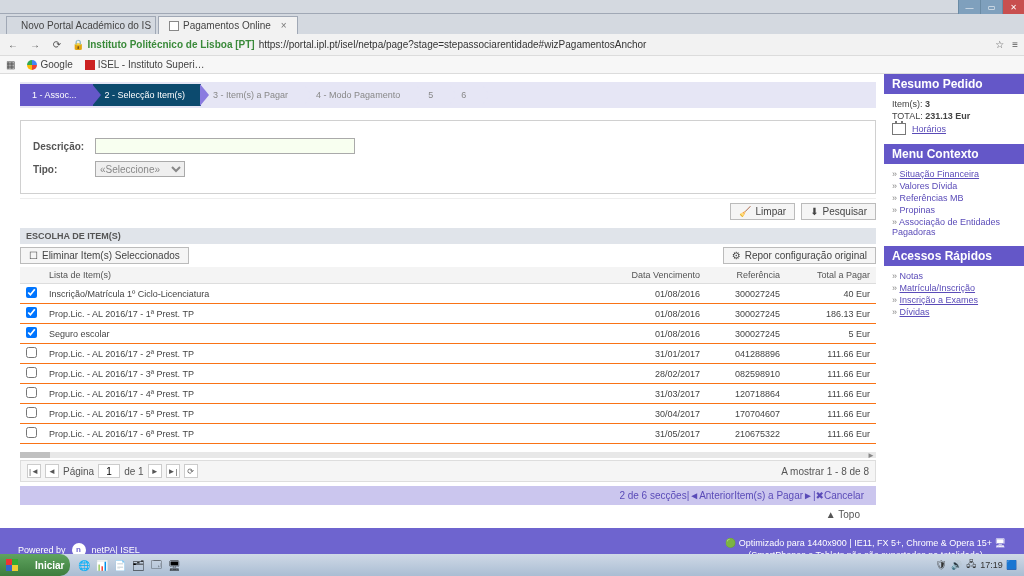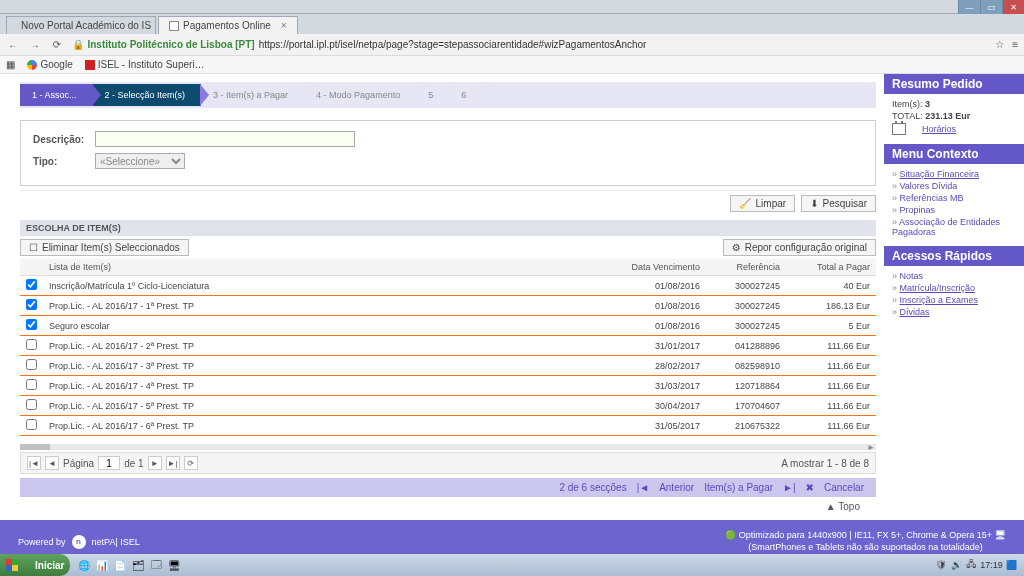--- a/index.html
+++ b/index.html
@@ -42,21 +42,21 @@
   .wizard { height: 26px; display: flex; align-items: center; margin: 8px 0 12px 0; background: #e6e6f5; font-size: 9px; }
   .wz-step { position: relative; padding: 0 16px 0 12px; height: 22px; line-height: 22px; color: #888; }
   .wz-step::after { content: ""; position: absolute; right: -8px; top: 0; width: 0; height: 0; border-top: 11px solid transparent; border-bottom: 11px solid transparent; border-left: 9px solid #e6e6f5; z-index: 1; }
   .wz-step.done { background: #6457c8; color: #fff; }
   .wz-step.done::after { border-left-color: #6457c8; }
   .wz-step.active { background: #0c4a6e; color: #fff; }
   .wz-step.active::after { border-left-color: #8a7be0; }
 
   
   .filter-box { border: 1px solid #d0d0d0; padding: 10px 12px; margin-bottom: 4px; font-size: 10px; }
-  .fb-row { display: flex; align-items: center; margin-bottom: 6px; gap: 8px; }
+  .fb-row { display: flex; align-items: center; margin-bottom: 6px; gap: 8px; margin-top: 7px; }
   .fb-row label { width: 54px; color: #555; font-weight: bold; }
   .fb-row input[type=text] { width: 260px; height: 16px; border: 1px solid #aaa; background: #f8fff0; padding: 0 3px; font-size: 10px; }
   .fb-row select { width: 90px; height: 16px; border: 1px solid #aaa; font-size: 10px; color: #888; }
   .fb-actions { display: flex; justify-content: flex-end; gap: 6px; padding: 4px 0; border-top: 1px solid #eee; margin-top: 0; }
   .btn { border: 1px solid #bbb; background: #f5f5f5; padding: 2px 8px; font-size: 10px; color: #444; cursor: pointer; display: inline-flex; align-items: center; gap: 4px; }
 
   
   .section-title { background: #e0e4ea; font-size: 9px; font-weight: bold; color: #555; padding: 3px 6px; margin-top: 4px; }
   .mini-toolbar { display: flex; justify-content: space-between; padding: 3px 0; }
 
@@ -72,33 +72,33 @@
   .scroll-arrow { position: absolute; top: -1px; right: 0; width: 10px; height: 8px; font-size: 8px; color: #888; text-align: center; }
   .scroll-arrow.l { left: 0; right: auto; }
 
   
   .pager { display: flex; align-items: center; background: #f5f5f5; border: 1px solid #ddd; padding: 3px 6px; font-size: 10px; color: #555; gap: 4px; margin-top: 2px; }
   .pager .spacer { flex: 1; }
   .pg-btn { width: 14px; height: 14px; border: 1px solid #ccc; background: #fff; display: inline-flex; align-items: center; justify-content: center; font-size: 8px; cursor: pointer; }
   .pager input { width: 22px; height: 14px; text-align: center; border: 1px solid #ccc; font-size: 10px; }
 
   
-  .bottom-bar { background: #cbc6ee; padding: 4px 12px; font-size: 10px; color: #5a4bb8; display: flex; justify-content: flex-end; align-items: center; gap: 10px; margin-top: 4px; }
+  .bottom-bar { background: #cbc6ee; padding: 4px 12px; font-size: 10px; color: #5a4bb8; display: flex; justify-content: flex-end; align-items: center; margin-top: 4px; }
   .bottom-bar span { cursor: pointer; }
 
   .top-link { text-align: right; padding: 4px 16px; font-size: 10px; color: #555; }
 
   
   .side-header { background: #6457c8; color: #fff; padding: 3px 8px; font-size: 12px; font-weight: bold; }
   .side-box { padding: 4px 8px 8px 8px; color: #444; }
   .side-box div { padding: 1px 0; }
   .side-list a { color: #5a4bb8; text-decoration: none; padding: 1px 0; cursor: pointer; }
   .side-list div::before { content: "» "; color: #888; }
   .side-list .underl a { text-decoration: underline; }
-  .horarios { display: flex; align-items: center; gap: 16px; padding: 6px 0 0 0; color: #5a4bb8; cursor: pointer; }
+  .horarios { display: flex; align-items: center; gap: 6px; padding: 6px 0 0 0; color: #5a4bb8; cursor: pointer; }
   .cal-icon { width: 14px; height: 12px; border: 1px solid #777; position: relative; }
   .cal-icon::before { content: ""; position: absolute; top: -3px; left: 2px; width: 2px; height: 3px; background: #777; }
   .cal-icon::after { content: ""; position: absolute; top: -3px; right: 2px; width: 2px; height: 3px; background: #777; }
 
   
   .footer { background: #6e64cf; color: #fff; font-size: 9px; display: flex; align-items: center; justify-content: space-between; padding: 10px 18px; margin-top: 4px; }
   .footer-left { display: flex; align-items: center; gap: 6px; }
   .np-logo { width: 14px; height: 14px; border-radius: 50%; background: #fff; color: #6e64cf; font-size: 8px; display: inline-flex; align-items: center; justify-content: center; font-weight: bold; }
   .footer-right { text-align: center; line-height: 1.3; }
 

